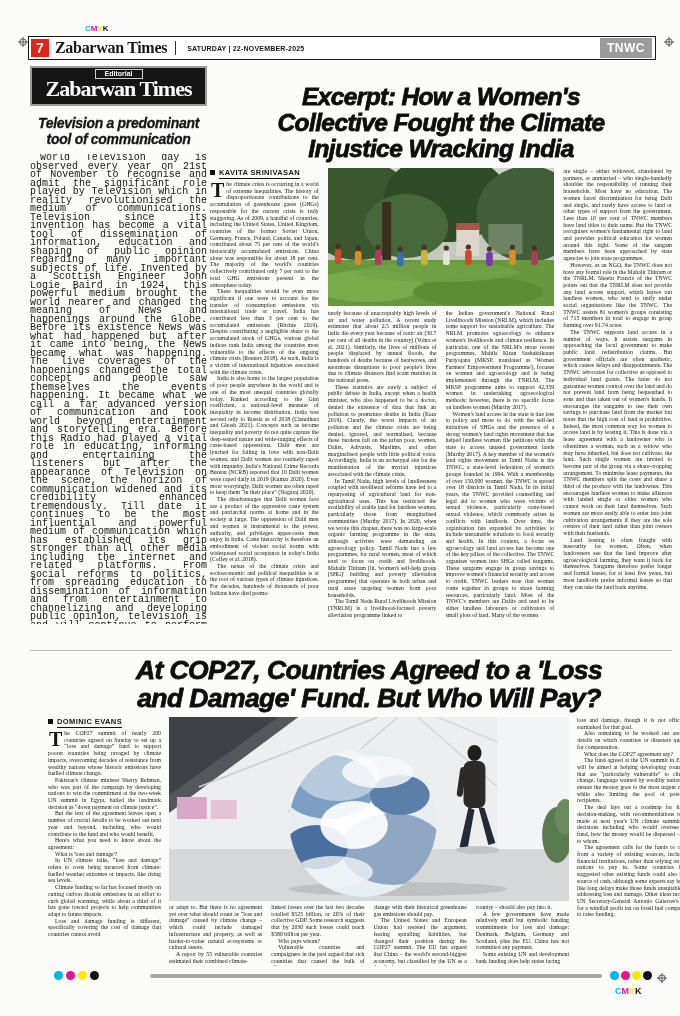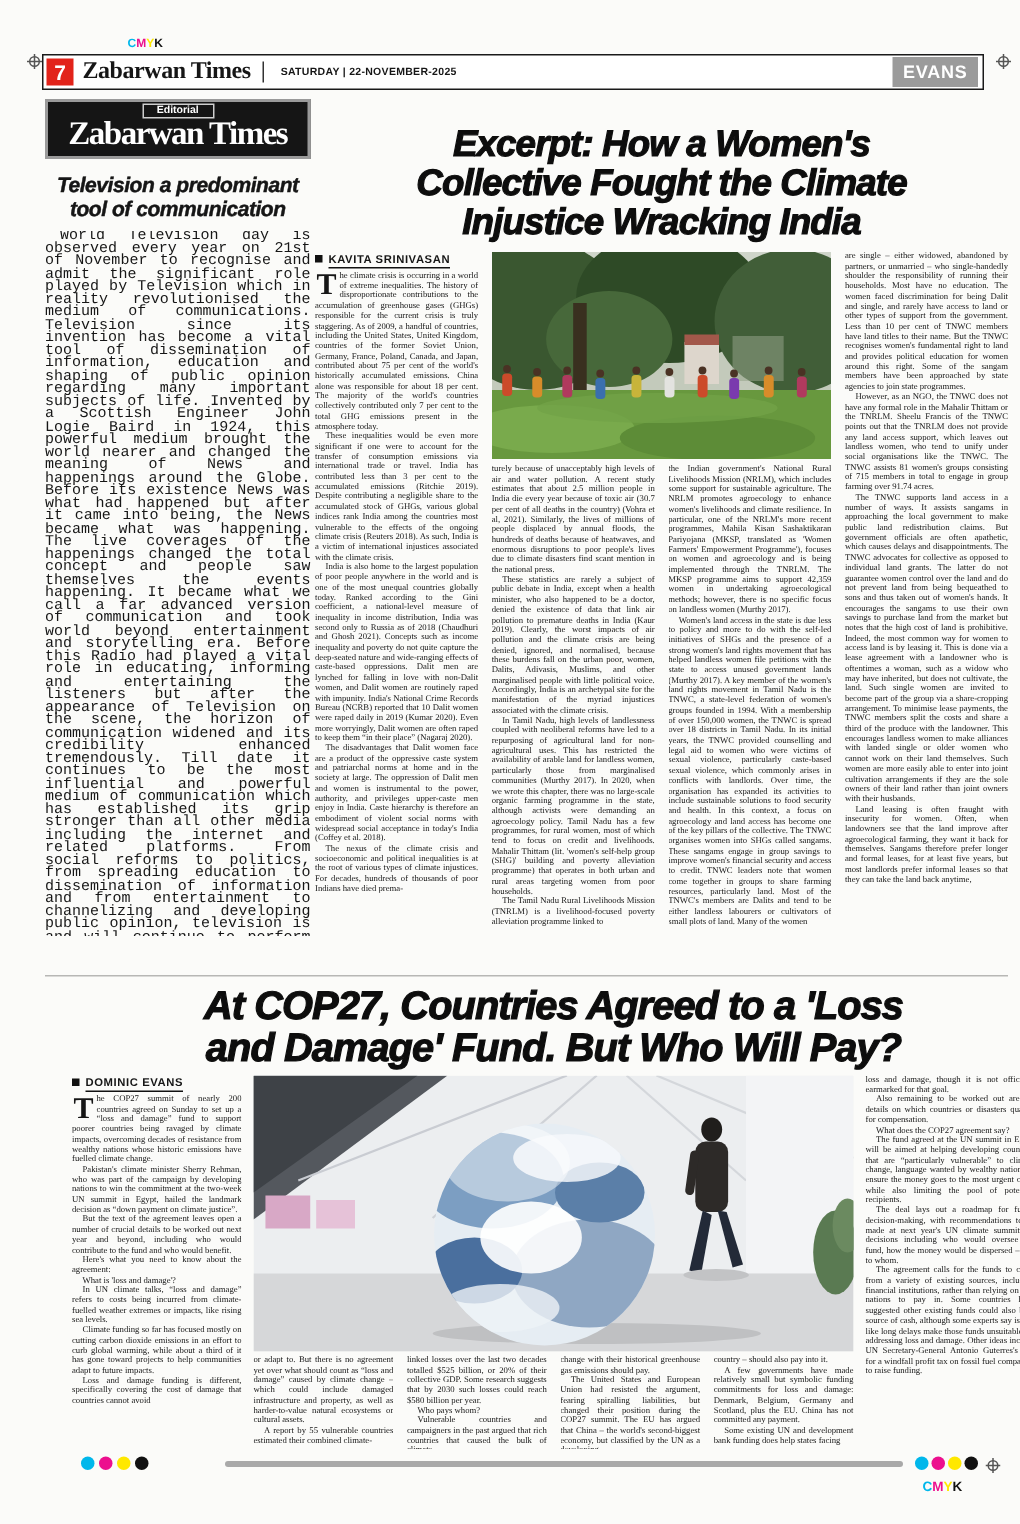--- a/index.html
+++ b/index.html
@@ -106,21 +106,21 @@
         <line x1="5" y1="0" x2="5" y2="10" stroke="#555" stroke-width="1"></line>
         <line x1="0" y1="5" x2="10" y2="5" stroke="#555" stroke-width="1"></line>
       </svg>
   </span>
 
   <div class="header-bar">
     <div class="page-num">7</div>
     <div class="paper-title">Zabarwan Times</div>
     <div class="title-sep"></div>
     <div class="header-date">SATURDAY | 22-NOVEMBER-2025</div>
-    <div class="edit-badge">EVANS</div>
+    <div class="edit-badge">TNWC</div>
   </div>
 
   <div class="editorial">
     <div class="ed-box">
       <div class="ed-label">Editorial</div>
       <div class="ed-box-title">Zabarwan Times</div>
     </div>
     <div class="ed-headline">Television a predominant tool of communication</div>
     <div class="ed-body">
         <p>World Television day is observed every year on 21st of November to recognise and admit the significant role played by Television which in reality revolutionised the medium of communications. Television since its invention has become a vital tool of dissemination of information, education and shaping of public opinion regarding many important subjects of life. Invented by a Scottish Engineer John Logie Baird in 1924, this powerful medium brought the world nearer and changed the meaning of News and happenings around the Globe. Before its existence News was what had happened but after it came into being, the News became what was happening. The live coverages of the happenings changed the total concept and people saw themselves the events happening. It became what we call a far advanced version of communication and took world beyond entertainment and storytelling era. Before this Radio had played a vital role in educating, informing and entertaining the listeners but after the appearance of Television on the scene, the horizon of communication widened and its credibility enhanced tremendously. Till date it continues to be the most influential and powerful medium of communication which has established its grip stronger than all other media including the internet and related platforms. From social reforms to politics, from spreading education to dissemination of information and from entertainment to channelizing and developing public opinion, television is and will continue to perform an unparalleled role. Television has also played an outstanding role in transforming the concept of News as nothing can be covered up or faked due to live coverages of world events and political happenings. However, with merits there are always demerits and with advantages the disadvantages. The idiot box with all its positivity's has played a havoc in social life and taken away peace of mind after entering the homes which used to be guided by morality, ethics, virtues and ideals. It took away the civility, esteem, veneration and etiquettes and brought degradation, dishonour and abasement in social relations. The values and admiration faded out gradually and immorality became order of the day. Television increased unnecessary competition and promoted illimitable commercialism and consumership leaving aside and criminally hiding the quality and standard of the merchandise. Television even set new standards for social and community life and espoused and encouraged extravagant and lavish practices in marriages which spoiled and destroyed many families and lives of poor girls. However go all this negativity we cannot blame Television only as our own behaviour has played a very disturbing role in spoiling the whole social fabric. Television is a very vital medium of communication in modern day life and it brings more positives than negatives provided our mind-set and our thinking is on right path to encash its merits than demerits.</p>

